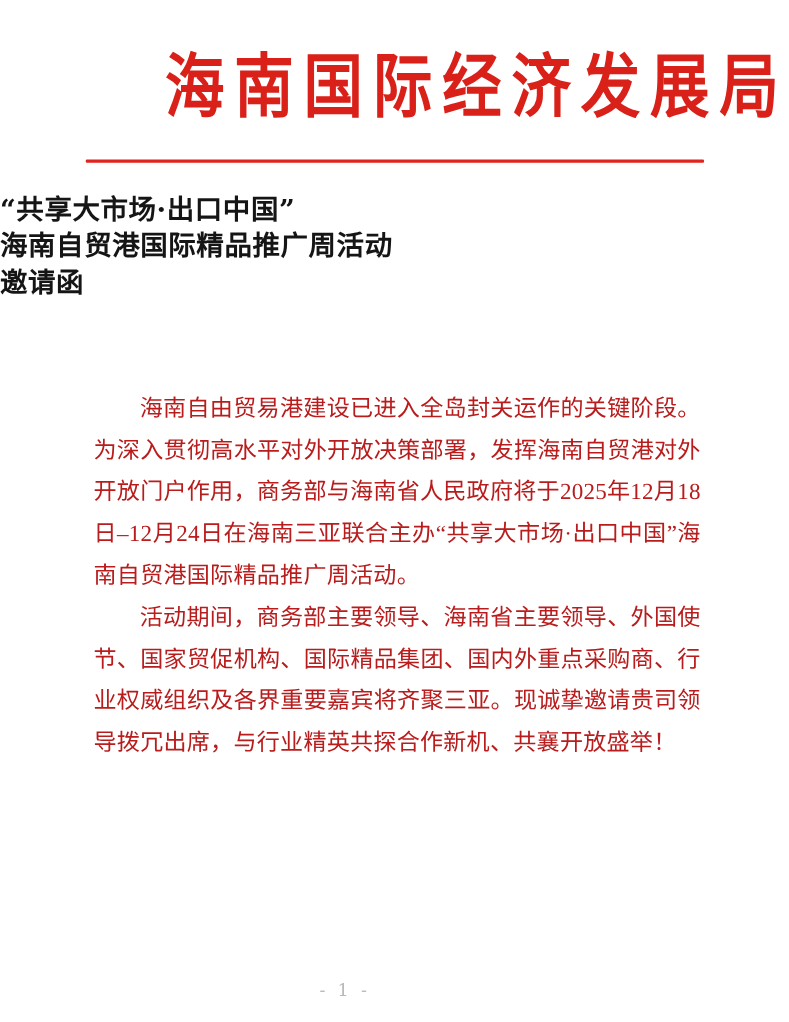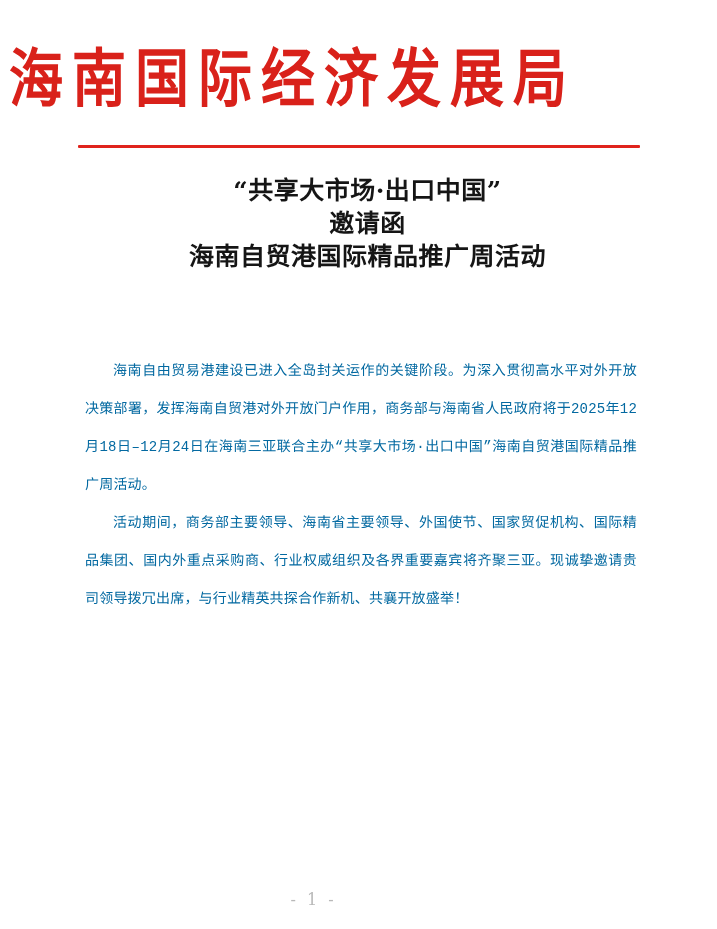--- a/index.html
+++ b/index.html
@@ -20,24 +20,24 @@
 
   .page {
     position: absolute;
     inset: 0;
     background: #ffffff;
   }
 
   
   .masthead {
     position: absolute;
-    left: 0;
+    left: 12px;
     right: 0;
     top: 44px;
-    text-align: left;
+    text-align: right;
   }
   .masthead-title {
     display: inline-block;
     font-family: "DejaVu Serif", "Liberation Serif", serif;
     font-weight: 700;
     font-size: 54px;
     line-height: 1.08;
     letter-spacing: 9px;
     text-indent: 9px;
     color: #d9211a;
@@ -54,45 +54,43 @@
     background: #e0231c;
     border-radius: 1px;
   }
 
   
   .title-block {
     position: absolute;
     left: 0;
     right: 0;
     top: 174px;
-    text-align: center;
-    padding-left: 18px;
   }
   .title-line {
     font-family: "DejaVu Serif", "Liberation Serif", serif;
     font-weight: 700;
     font-size: 25px;
     line-height: 33px;
     color: #151515;
     letter-spacing: 0.5px;
     white-space: nowrap;
   }
 
   
   .body-text {
     position: absolute;
     left: 85px;
     top: 352px;
     width: 552px;
   }
   .para {
-    font-family: Liberation Mono, monospace;
-    font-size: 14px;
+    font-family: Liberation Serif, serif;
+    font-size: 21px;
     line-height: 38px;
-    color: #0369a1;
+    color: #b91c1c;
     text-align: justify;
     text-justify: inter-ideograph;
     text-indent: 2em;
     margin: 0 0 0 0;
     letter-spacing: 0.2px;
   }
   .para + .para { margin-top: 0; }
 
   
   .footer {
@@ -115,22 +113,22 @@
 
 <div class="page">
 
   <div class="masthead">
     <div class="masthead-title">海南国际经济发展局</div>
   </div>
   <div class="masthead-rule"></div>
 
   <div class="title-block">
     <div class="title-line">“共享大市场·出口中国”</div>
+    <div class="title-line">海南自贸港国际精品推广周活动</div>
     <div class="title-line">邀请函</div>
-    <div class="title-line">海南自贸港国际精品推广周活动</div>
   </div>
 
   <div class="body-text">
     <p class="para">海南自由贸易港建设已进入全岛封关运作的关键阶段。为深入贯彻高水平对外开放决策部署，发挥海南自贸港对外开放门户作用，商务部与海南省人民政府将于2025年12月18日–12月24日在海南三亚联合主办“共享大市场·出口中国”海南自贸港国际精品推广周活动。</p>
     <p class="para">活动期间，商务部主要领导、海南省主要领导、外国使节、国家贸促机构、国际精品集团、国内外重点采购商、行业权威组织及各界重要嘉宾将齐聚三亚。现诚挚邀请贵司领导拨冗出席，与行业精英共探合作新机、共襄开放盛举！</p>
   </div>
 
   <div class="footer">
     <span class="page-number">- 1 -</span>
   </div>

